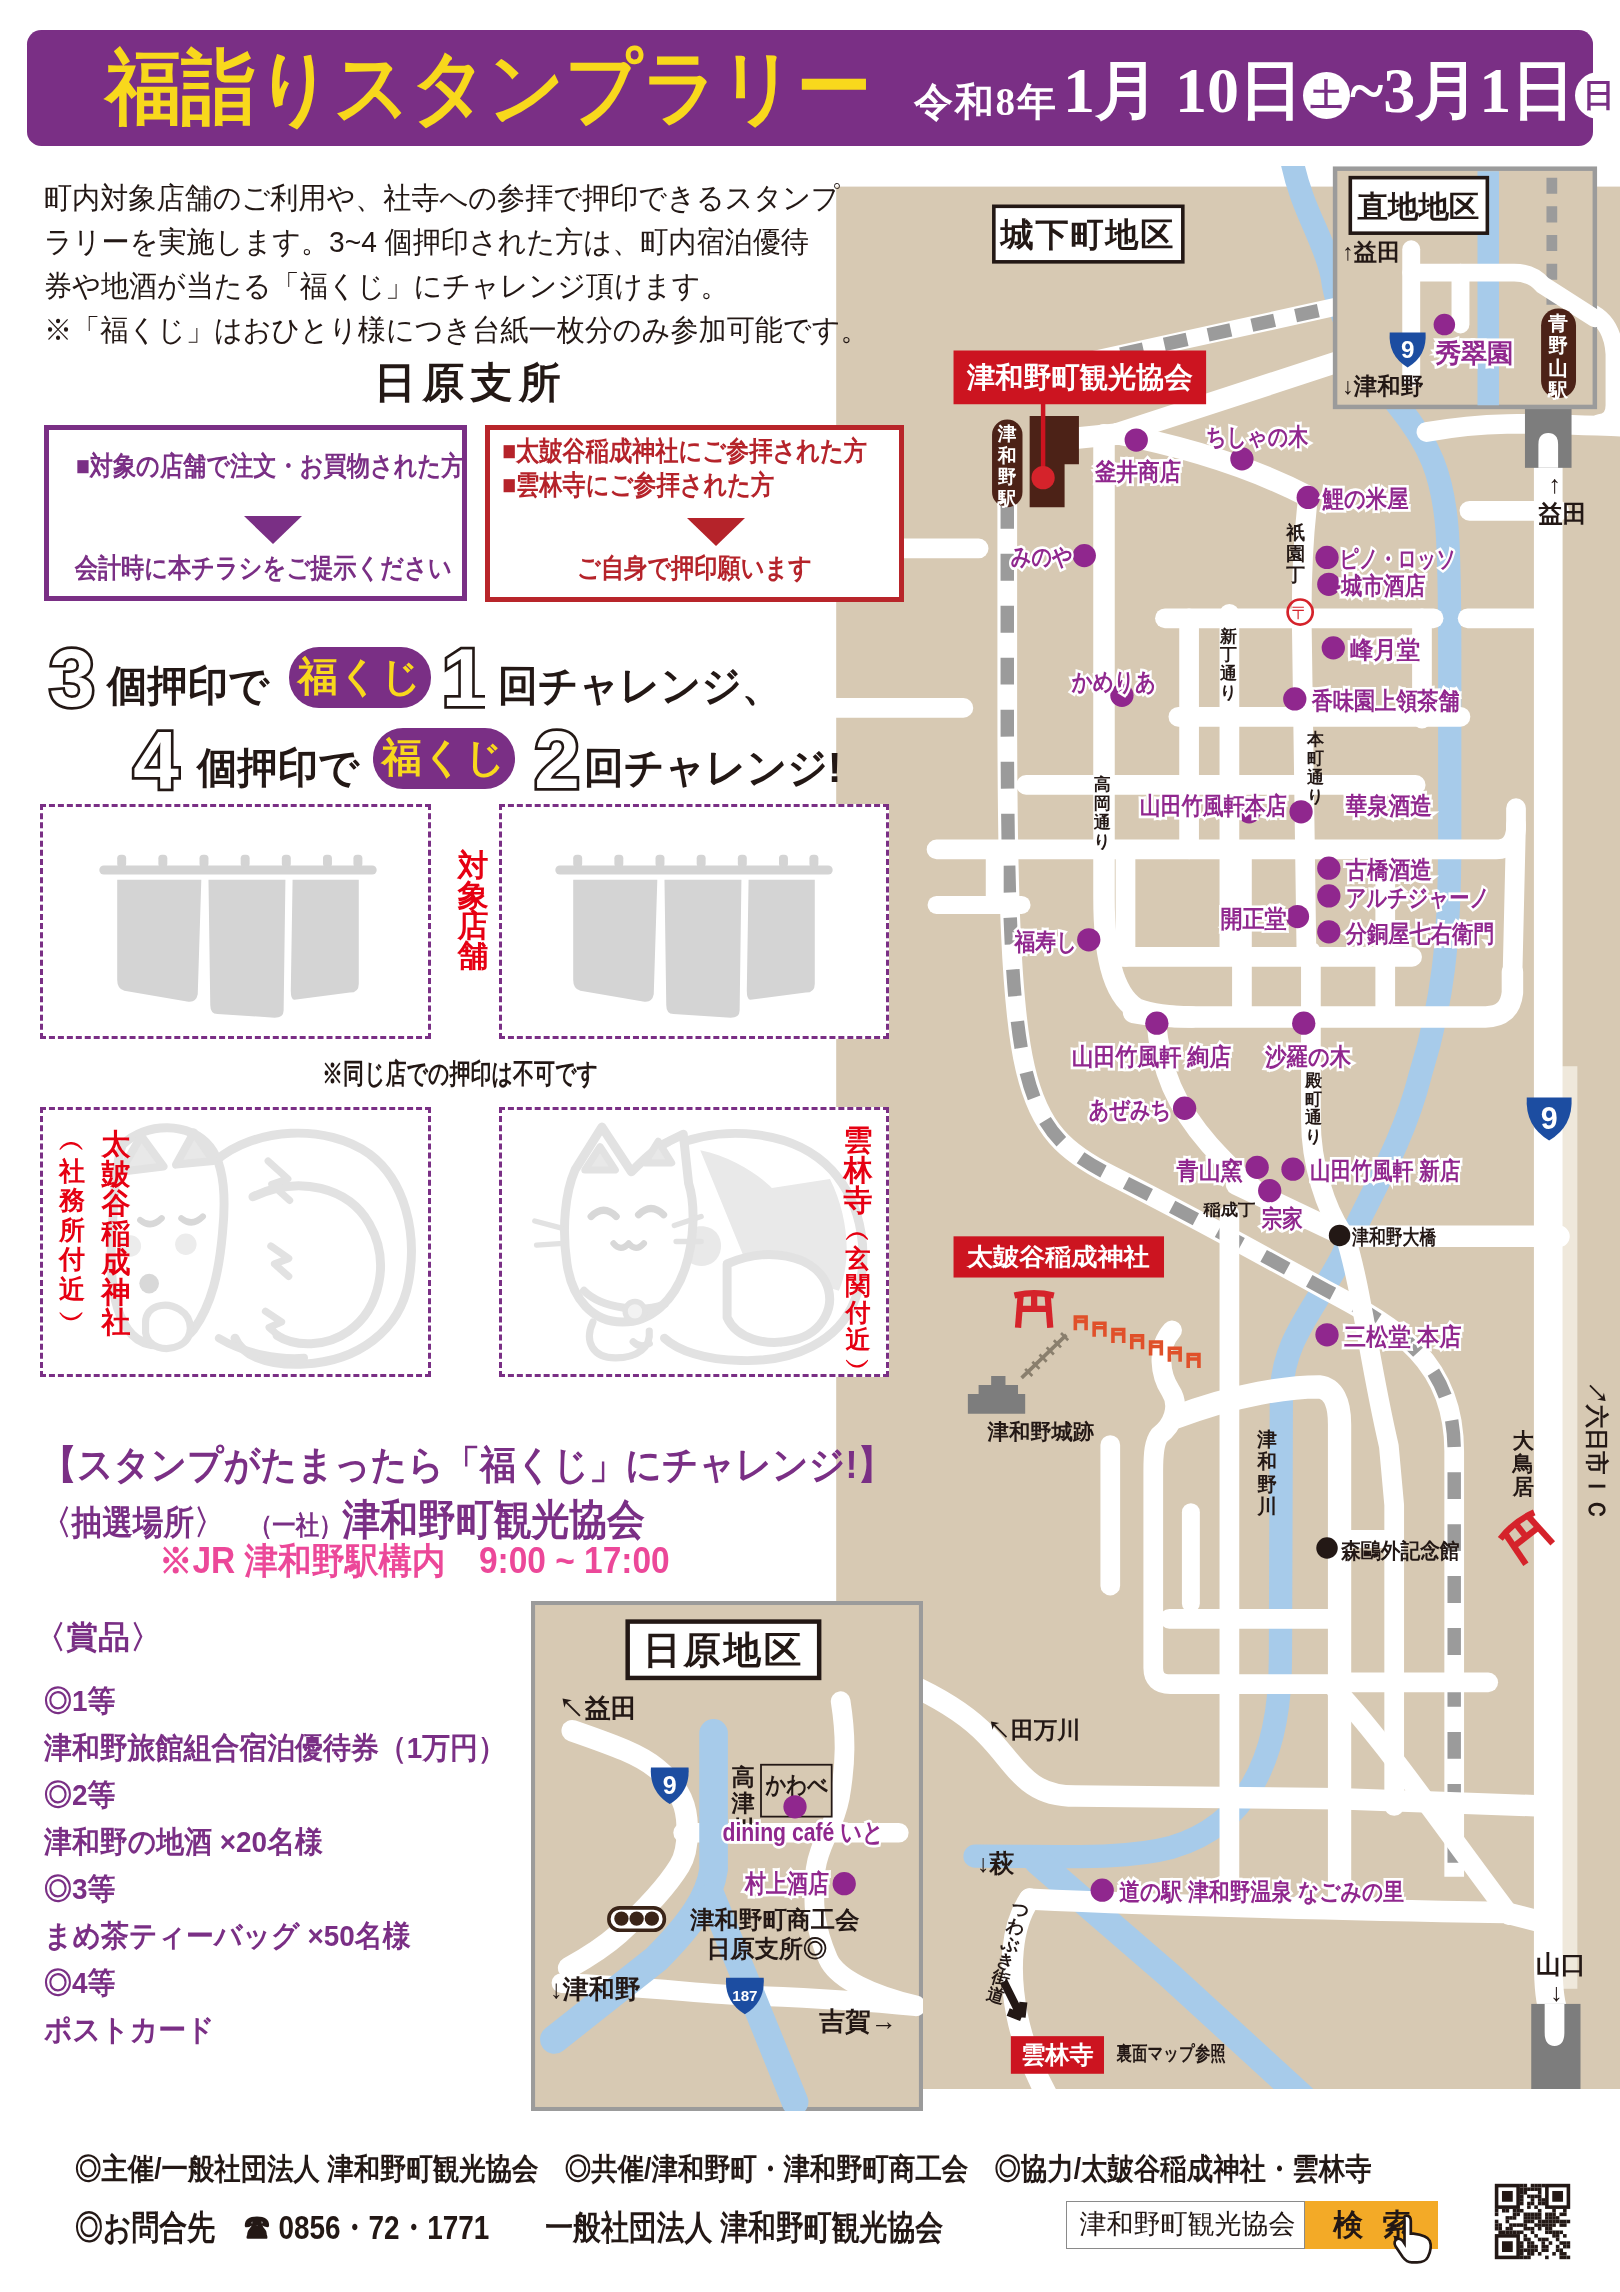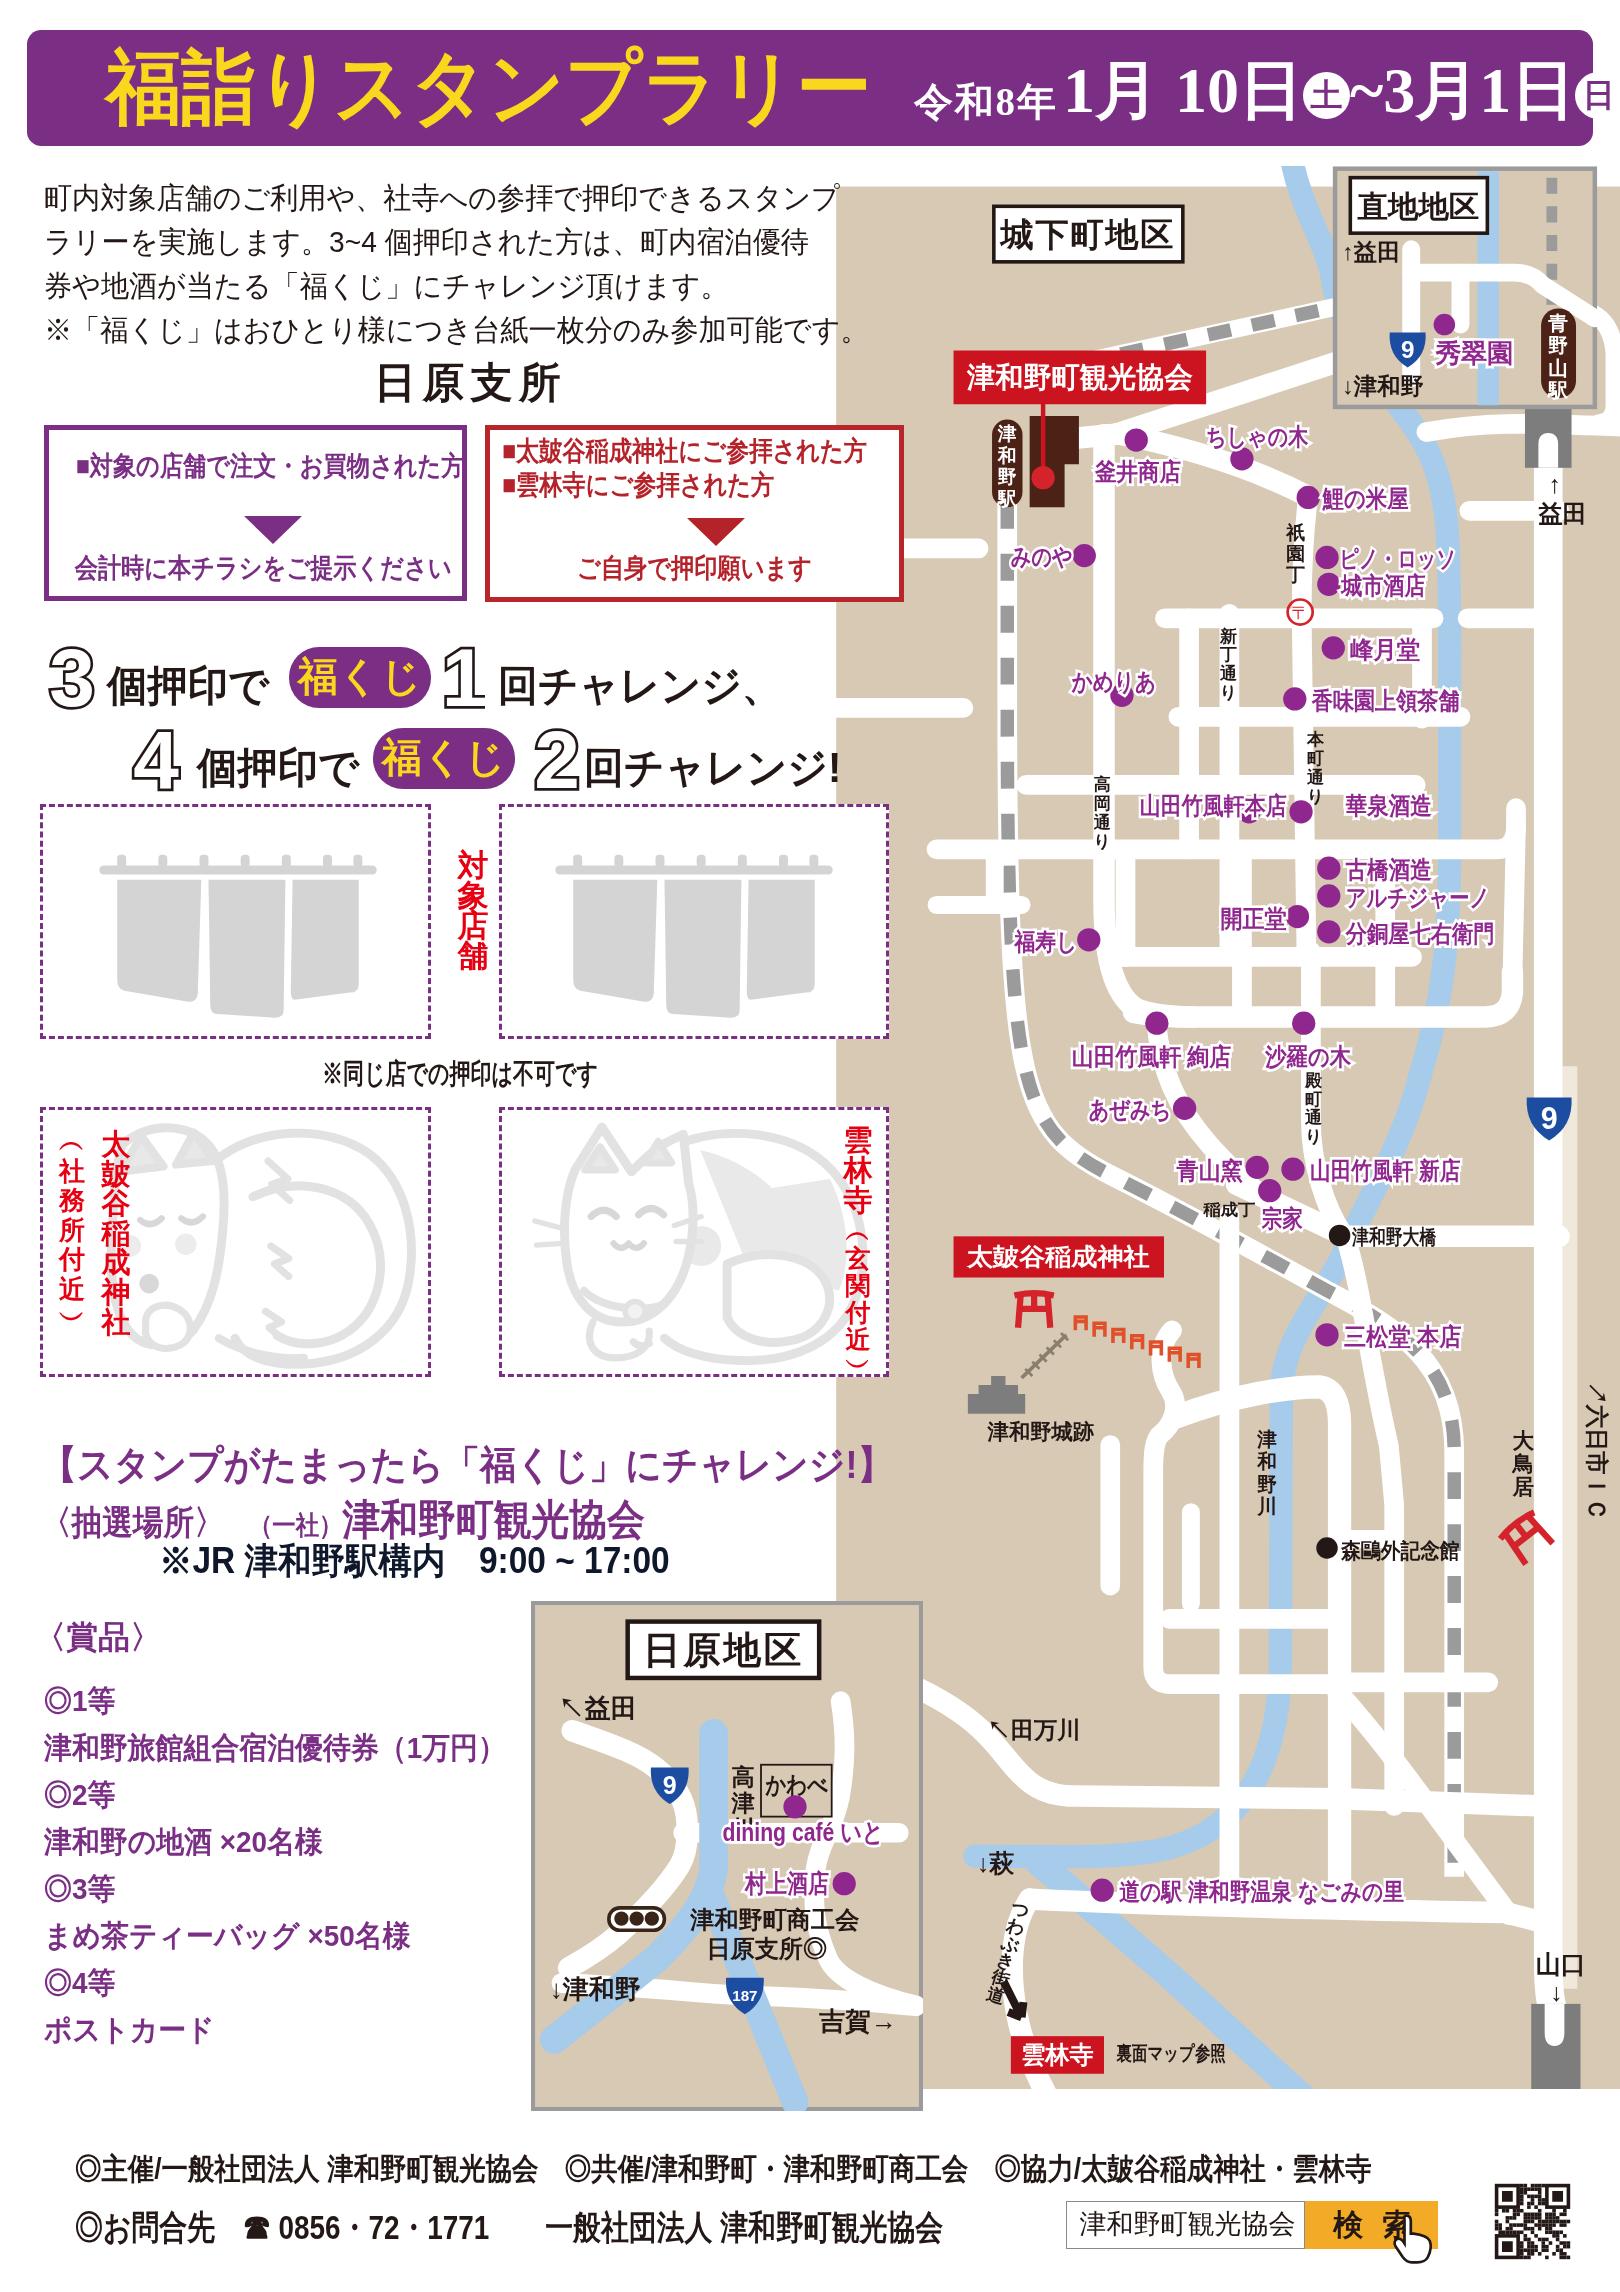--- a/index.html
+++ b/index.html
@@ -522,21 +522,21 @@
 </g>
 </svg>
 
 <div class="abs" style="left:840px;top:1125px;width:36px;font-size:29px;line-height:30px;font-weight:bold;color:#e60012;text-align:center;">雲<br>林<br>寺</div>
 <div class="abs" style="left:842px;top:1218px;width:32px;font-size:25px;line-height:27px;font-weight:bold;color:#e60012;text-align:center;">︵<br>玄<br>関<br>付<br>近<br>︶</div>
 
 <div class="abs" style="left:3.6px;top:1422px;width:882px;text-align:center;font-size:39px;font-weight:bold;color:#7a2f85;white-space:nowrap;margin-top:16px;"><span class="sxc" style="transform:scaleX(0.92);">【スタンプがたまったら「福くじ」にチャレンジ!】</span></div>
 
 <div class="abs" style="left:41px;top:1492px;white-space:nowrap;color:#7a2f85;font-weight:bold;"><span class="sx" style="transform:scaleX(0.9);"><span style="font-size:34px;">〈抽選場所〉</span><span style="font-size:26px;margin-left:27px;">（一社）</span><span style="font-size:42px;">津和野町観光協会</span></span></div>
 
-<div class="abs" style="left:159px;top:1537px;font-size:36px;font-weight:bold;color:#0f172a;white-space:nowrap;"><span class="sx" style="transform:scaleX(0.93);">※JR 津和野駅構内　9:00 ~ 17:00</span></div>
+<div class="abs" style="left:159px;top:1537px;font-size:36px;font-weight:bold;color:#ec4899;white-space:nowrap;"><span class="sx" style="transform:scaleX(0.93);">※JR 津和野駅構内　9:00 ~ 17:00</span></div>
 
 <div class="abs" style="left:34px;top:1616px;font-size:32px;font-weight:bold;color:#7a2f85;">〈賞品〉</div>
 
 <div class="abs" style="left:44px;top:1677px;font-size:30px;font-weight:bold;color:#7a2f85;line-height:47px;white-space:nowrap;"><span class="sx" style="transform:scaleX(0.93);">◎1等<br>津和野旅館組合宿泊優待券（1万円）<br>◎2等<br>津和野の地酒 ×20名様<br>◎3等<br>まめ茶ティーバッグ ×50名様<br>◎4等<br>ポストカード</span></div>
 
 <svg class="abs" style="left:531px;top:1601px;" width="392" height="510" viewBox="0 0 438 570">
 
 <rect x="2" y="2" width="434" height="566" fill="#d7c9b3" stroke="#9b9b9b" stroke-width="5"></rect>
 
 <g fill="none" stroke="#fff" stroke-linecap="round" stroke-linejoin="round">

